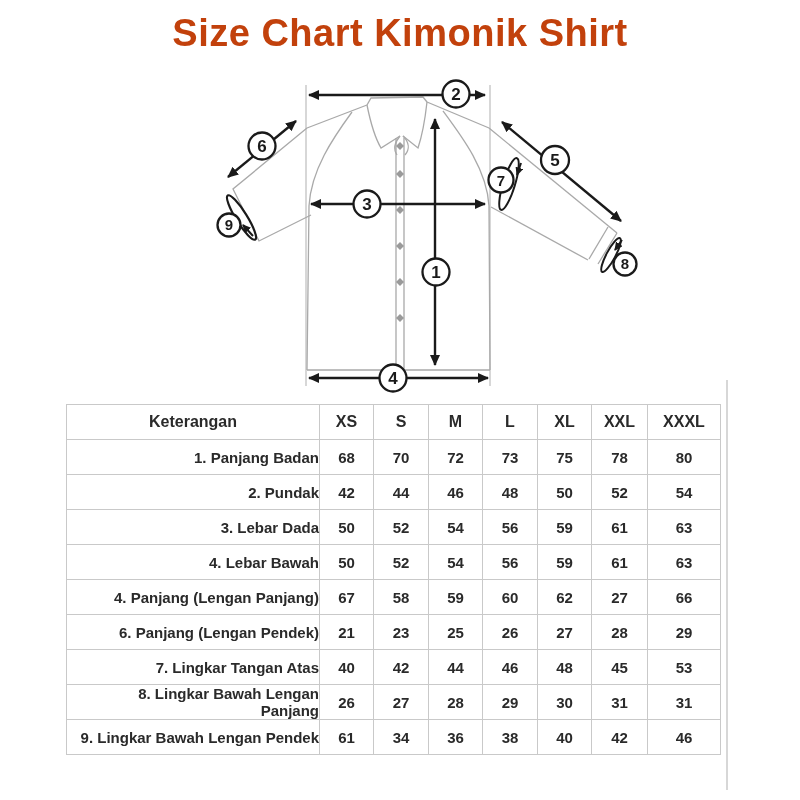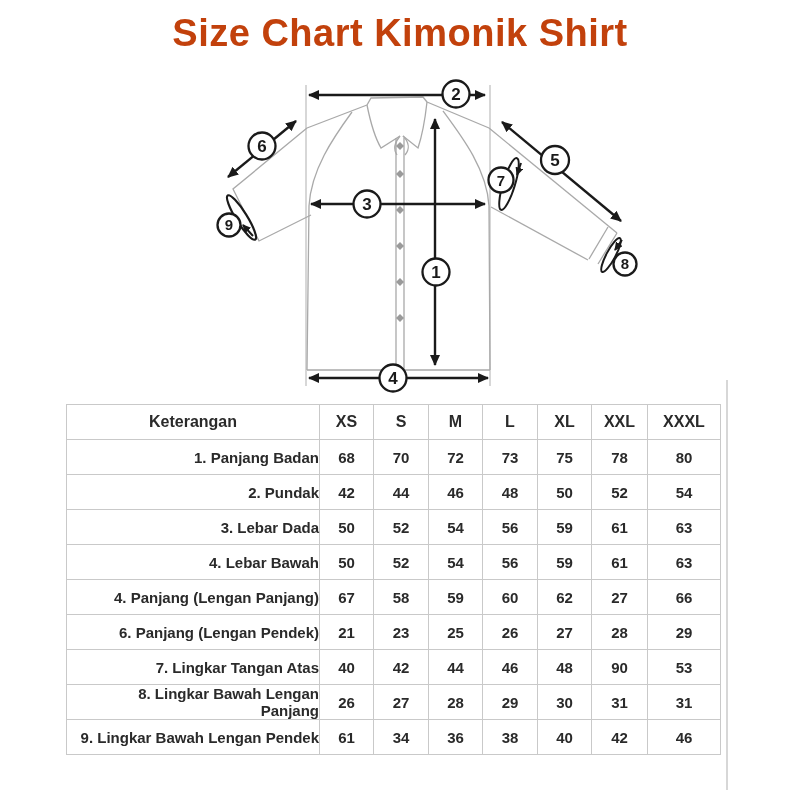--- a/index.html
+++ b/index.html
@@ -217,21 +217,21 @@
       <td>28</td>
       <td>29</td>
     </tr>
     <tr>
       <td class="lbl">7. Lingkar Tangan Atas</td>
       <td>40</td>
       <td>42</td>
       <td>44</td>
       <td>46</td>
       <td>48</td>
-      <td>90</td>
+      <td>45</td>
       <td>53</td>
     </tr>
     <tr>
       <td class="lbl">8. Lingkar Bawah Lengan Panjang</td>
       <td>26</td>
       <td>27</td>
       <td>28</td>
       <td>29</td>
       <td>30</td>
       <td>31</td>

